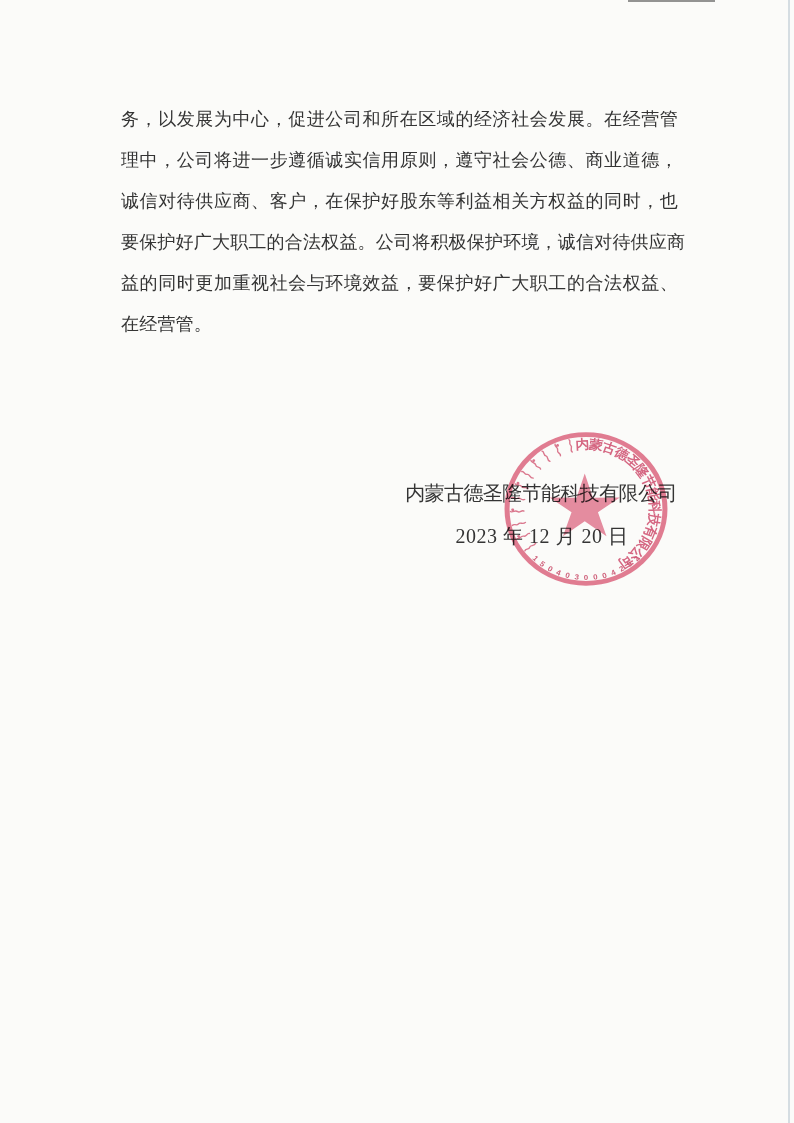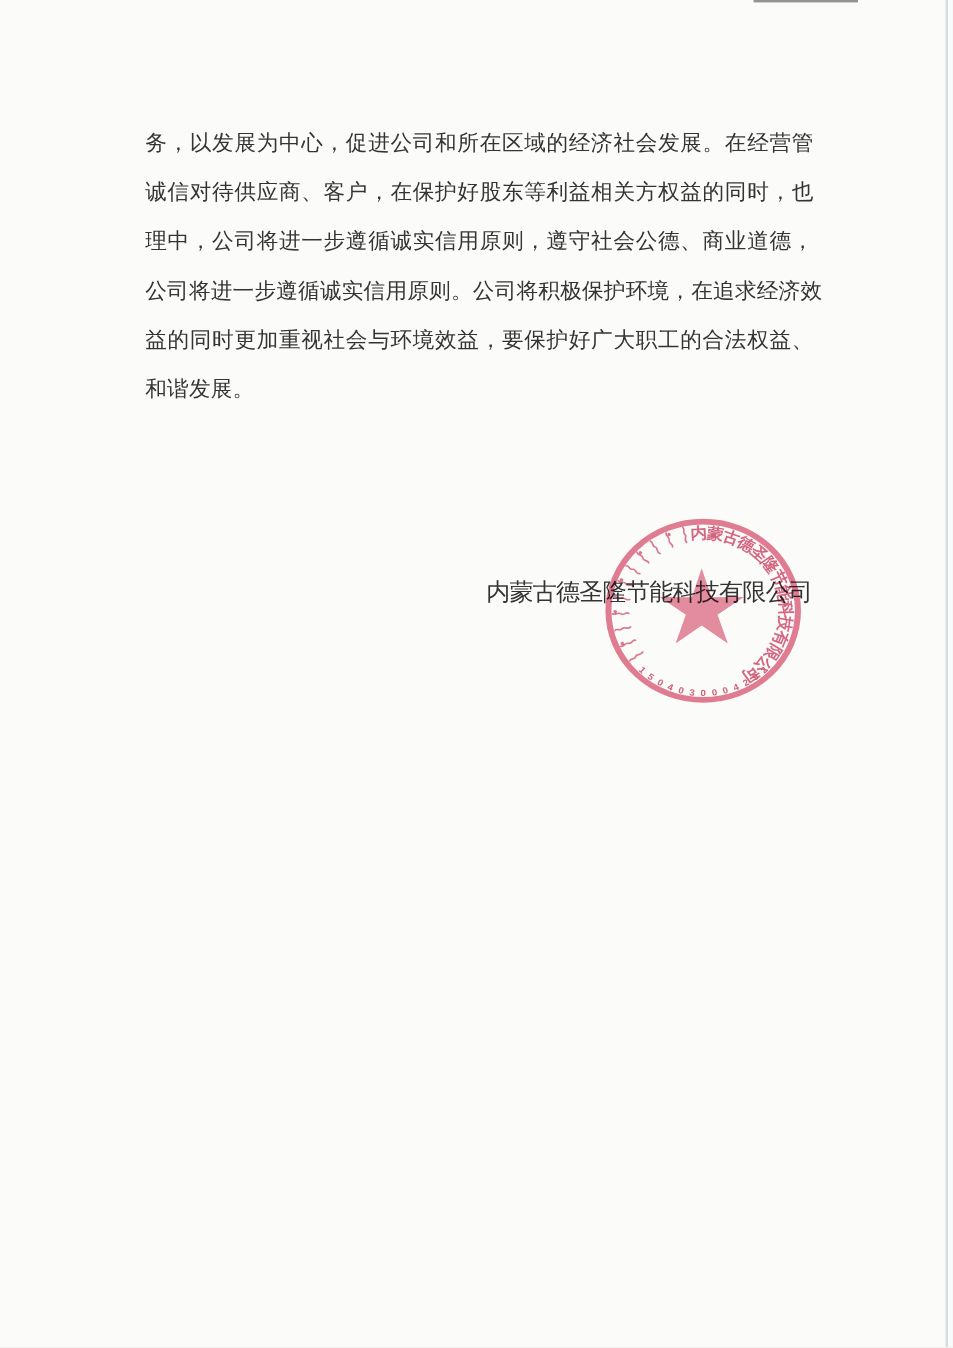--- a/index.html
+++ b/index.html
@@ -30,28 +30,29 @@
 </head>
 <body>
 
 <div class="page">
 
   <div class="artifact-topline"></div>
   <div class="artifact-edgeline"></div>
 
   <div class="paragraph">
     <div class="pline">务，以发展为中心，促进公司和所在区域的经济社会发展。在经营管</div>
+    <div class="pline">理中，公司将进一步遵循诚实信用原则，遵守社会公德、商业道德，</div>
     <div class="pline">诚信对待供应商、客户，在保护好股东等利益相关方权益的同时，也</div>
-    <div class="pline">理中，公司将进一步遵循诚实信用原则，遵守社会公德、商业道德，</div>
-    <div class="pline">公司将进一步遵循诚实信用原则。公司将积极保护环境，在追求经济效</div>
+    <div class="pline">要保护好广大职工的合法权益。公司将积极保护环境，诚信对待供应商</div>
     <div class="pline">益的同时更加重视社会与环境效益，要保护好广大职工的合法权益、</div>
-    <div class="pline last">和谐发展。</div>
+    <div class="pline last">在经营管。</div>
   </div>
 
   <div class="sig-company">内蒙古德圣隆节能科技有限公司</div>
+  <div class="sig-date">2023 年 12 月 20 日</div>
 
   <div class="seal">
     <svg viewBox="0 0 200 200" preserveAspectRatio="none">
       <circle cx="100" cy="100" r="94" fill="none" stroke="#dd5a78" stroke-width="6" opacity=".85"></circle>
       <polygon points="98.5,55 108.2,85.7 140.3,85.4 114.2,104.1 124.4,134.6 98.5,115.5 72.6,134.6 82.8,104.1 56.7,85.4 88.8,85.7" fill="#e06884" opacity=".82"></polygon>
       <g id="seal-mongolian" class="seal-mongolian">
           <path d="M0,-8 C2.4,-5.5 -2.2,-3.5 0.4,-0.5 C2.6,2 -2.4,4 0.2,8" transform="translate(81.6,20.1) rotate(-13.0)"></path>
           <path d="M0.2,-8 C-2.2,-5 2.4,-3 -0.3,0.5 C-2.6,3 2.2,5.5 0,8 M2.2,-6.2 a0.9,0.9 0 1,0 0.02,0" transform="translate(66.3,25.3) rotate(-24.3)"></path>
           <path d="M0,-8 C2.4,-5.5 -2.2,-3.5 0.4,-0.5 C2.6,2 -2.4,4 0.2,8" transform="translate(52.3,33.3) rotate(-35.6)"></path>
           <path d="M0.2,-8 C-2.2,-5 2.4,-3 -0.3,0.5 C-2.6,3 2.2,5.5 0,8 M2.2,-6.2 a0.9,0.9 0 1,0 0.02,0" transform="translate(40.1,44.0) rotate(-46.9)"></path>

